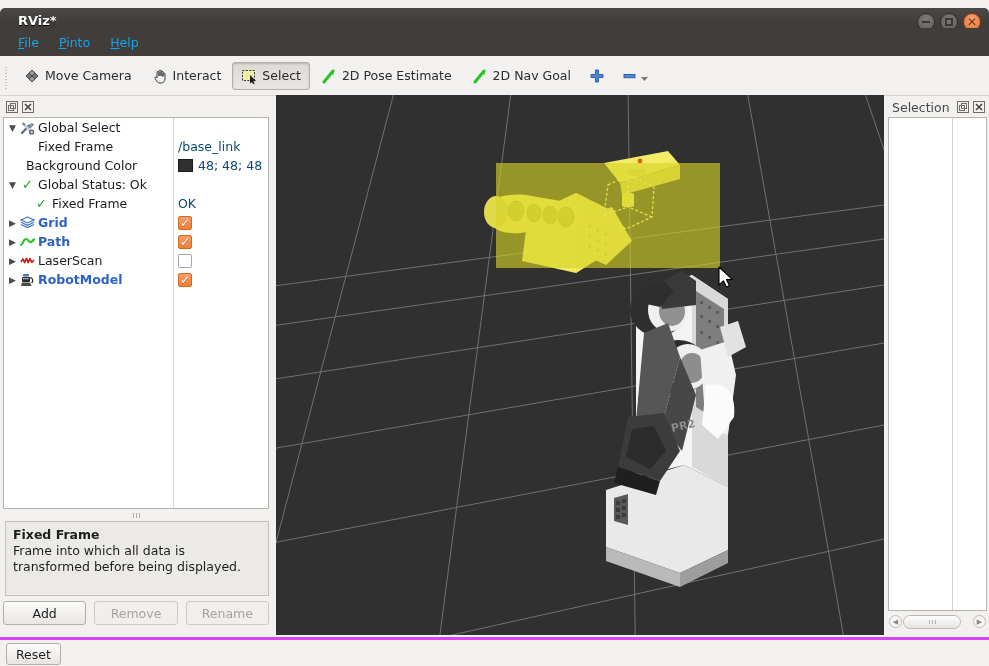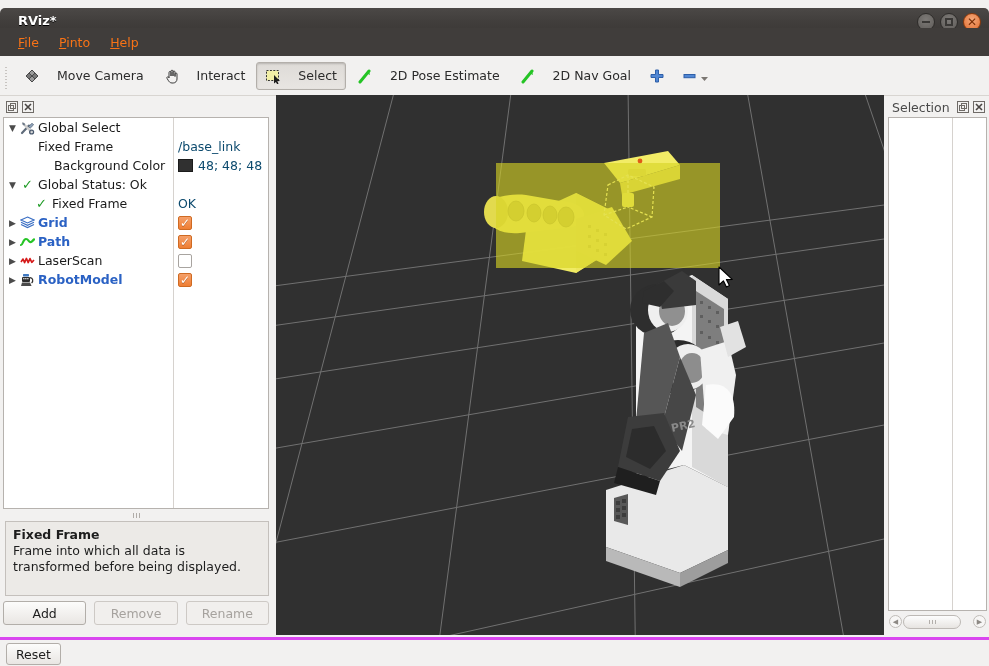--- a/index.html
+++ b/index.html
@@ -48,41 +48,41 @@
   .gl-max { width: 8px; height: 8px; border: 2px solid #3a3836; display:block; }
   .gl-x { color: #7a2e06; font-size: 12px; line-height: 12px; font-weight: bold; }
 
   
   .menubar {
     position: absolute; left: 0; top: 28px; width: 989px; height: 28px;
     background: #403d3b;
     display: flex; align-items: center; padding-left: 10px; gap: 4px;
   }
   .menuitem {
-    color: #f97316; font-size: 12.5px; padding: 3px 8px; cursor: default;
+    color: #0ea5e9; font-size: 12.5px; padding: 3px 8px; cursor: default;
   }
   .menuitem u { text-decoration: underline; }
 
   
   .toolbar {
     position: absolute; left: 0; top: 56px; width: 989px; height: 40px;
     background: #f2f1f0;
     border-bottom: 1px solid #d8d5d1;
     display: flex; align-items: center;
   }
   .tb-grip {
     width: 9px; height: 26px; margin-left: 2px; margin-right: 3px;
     background:
       repeating-linear-gradient(to bottom, #bdb9b5 0 1px, transparent 1px 3px);
     background-size: 2px 100%;
     background-position: 3px 4px; background-repeat: no-repeat;
     opacity: .8;
   }
   .tbtn {
-    display: flex; align-items: center; gap: 17px;
+    display: flex; align-items: center; gap: 5px;
     height: 28px; padding: 0 8px; margin: 0 1px;
     border: 1px solid transparent; border-radius: 3px;
     color: #2b2b2b; font-size: 12.5px; white-space: nowrap; cursor: default;
   }
   .tbtn.pressed {
     background: linear-gradient(to bottom, #dedbd7, #e8e5e2);
     border: 1px solid #b3afaa;
     box-shadow: inset 0 1px 2px rgba(0,0,0,.18);
   }
   .tbtn.iconic { padding: 0 6px; }
@@ -360,21 +360,21 @@
           </svg>
         </span>
         <span class="tlabel">Global Select</span>
       </div>
 
       <div class="trow" style="padding-left:32px;">
         <span class="tlabel">Fixed Frame</span>
         <span class="tval">/base_link</span>
       </div>
 
-      <div class="trow" style="padding-left:48px;">
+      <div class="trow" style="padding-left:20px;">
         <span class="tlabel">Background Color</span>
         <span class="tval">
           <span class="swatch"></span>
           <span>48; 48; 48</span>
         </span>
       </div>
 
       <div class="trow" style="padding-left:2px;">
         <span class="expander">▼</span>
         <span class="ticon-s">

